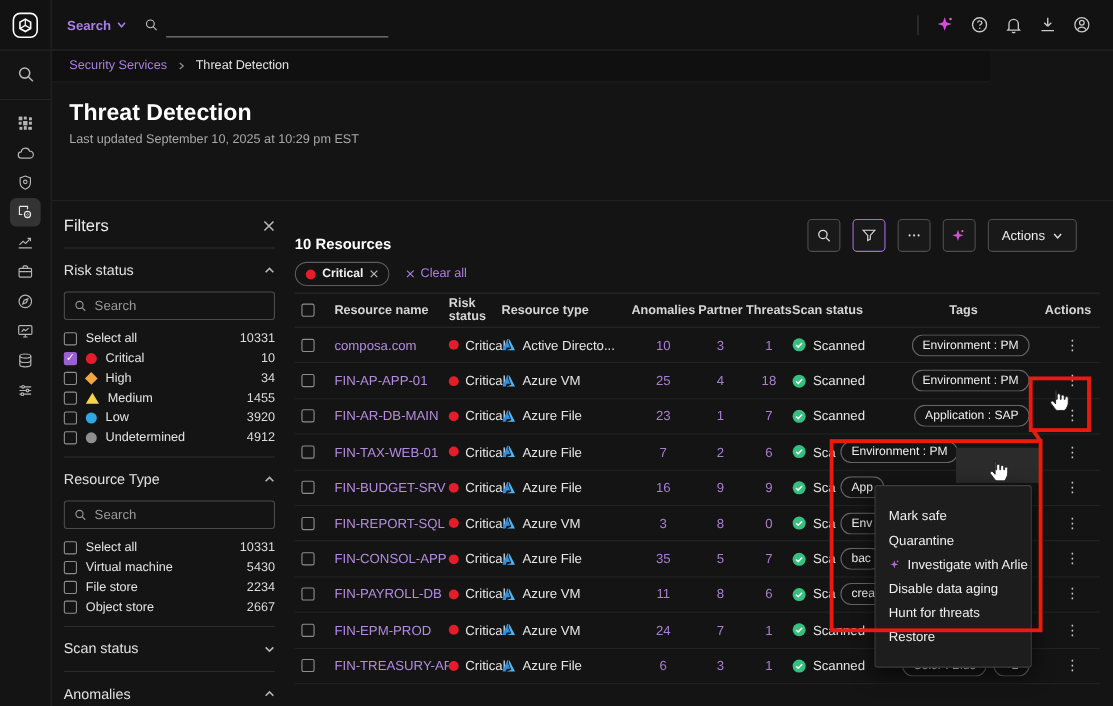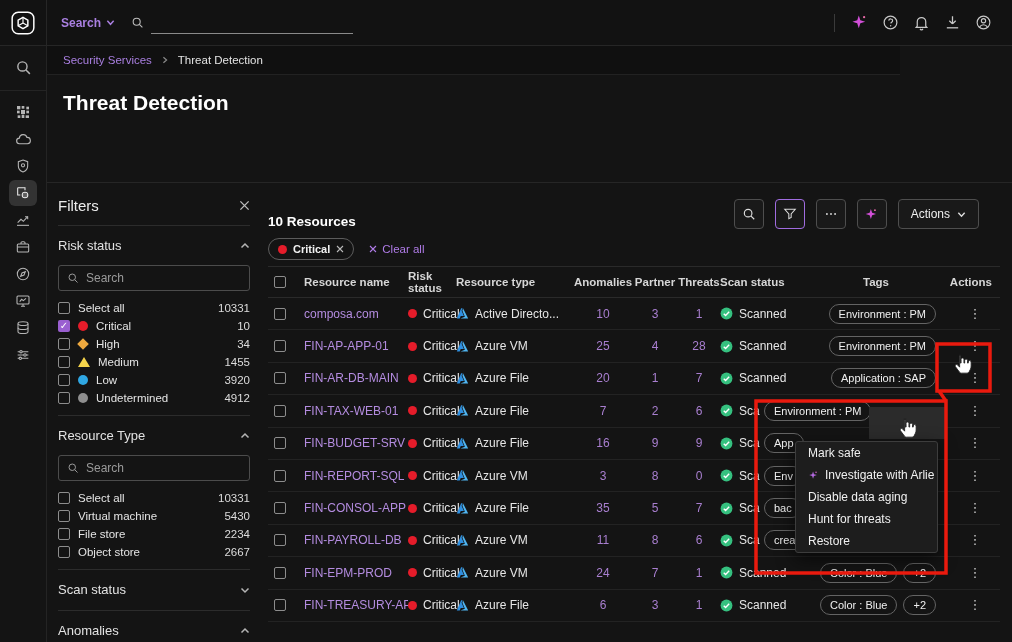--- a/index.html
+++ b/index.html
@@ -124,21 +124,21 @@
     border-radius:10px;padding:0 9px;font-size:11px;color:#efefef;flex:0 0 auto;}
   .kebab{color:#c9c9c9;font-size:13px;letter-spacing:0;cursor:pointer;line-height:10px;}
   #thead .c-anom,#thead .c-part,#thead .c-thr{text-align:center;}
   #thead .c-tags{justify-content:center;}
   #thead .c-act{justify-content:flex-end;padding-right:8px;box-sizing:border-box;}
 
   
   #hover-cell{position:absolute;left:869px;top:407px;width:76px;height:32px;background:#2b2b2b;z-index:5;}
   #ctx-menu{position:absolute;left:795px;top:441px;width:141px;background:#1d1d1d;
     border:1px solid #3d3d3d;border-radius:3px;box-shadow:0 6px 18px rgba(0,0,0,.6);
-    z-index:6;padding:0 0;}
+    z-index:6;padding:16px 0;}
   .menu-item{display:flex;align-items:center;gap:6px;padding:4px 12px;font-size:12px;
     color:#f0f0f0;cursor:pointer;white-space:nowrap;}
   .menu-item .mi-sparkle{color:#b469e0;}
   .cursor{position:absolute;z-index:9;pointer-events:none;}
   #annot{position:absolute;left:0;top:0;width:1012px;height:642px;z-index:12;pointer-events:none;}
 </style>
 </head>
 <body>
 
 <div id="topbar">
@@ -314,20 +314,21 @@
   <span class="crumb-sep icon">
     <svg width="8" height="8" viewBox="0 0 10 10" fill="none" stroke="#8a8a8a" stroke-width="1.5">
         <path d="M3 1.5l4 3.5-4 3.5"></path>
       </svg>
   </span>
   <span class="crumb-current">Threat Detection</span>
 </div>
 
 <div id="pageheader">
   <div id="page-title">Threat Detection</div>
+  <div id="page-subtitle">Last updated September 10, 2025 at 10:29 pm EST</div>
 </div>
 
 <div id="content">
 
   <div id="filters">
     <div id="filters-head">
       <span id="filters-title">Filters</span>
       <span class="x-btn icon">
         <svg width="11" height="11" viewBox="0 0 12 12" stroke="#bbb" stroke-width="1.5">
             <path d="M1.5 1.5l9 9M10.5 1.5l-9 9"></path>
@@ -588,21 +589,21 @@
             <span class="icon">
               <svg width="13" height="13" viewBox="0 0 16 16">
                 <path d="M6.3 1.5L1 14h3.6l1.2-3h3.9L6.9 4.6 8 1.5z" fill="#2f8fe0"></path>
                 <path d="M8.6 1.5L15 14H5.6l5.3-1.9-3-7.5z" fill="#4fb4f0"></path>
               </svg>
             </span>
             <span>Azure VM</span>
           </div>
      <div class="c-anom"><span class="num">25</span></div>
      <div class="c-part"><span class="num">4</span></div>
-     <div class="c-thr"><span class="num">28</span></div>
+     <div class="c-thr"><span class="num">18</span></div>
      <div class="c-scan">
             <span class="icon">
               <svg width="13" height="13" viewBox="0 0 16 16">
                 <circle cx="8" cy="8" r="7.3" fill="#35c07f"></circle>
                 <path d="M4.6 8.2l2.3 2.3 4.4-4.6" fill="none" stroke="#fff" stroke-width="1.7"></path>
               </svg>
             </span>
             <span>Scanned</span>
           </div>
      <div class="c-tags">
@@ -623,21 +624,21 @@
           </div>
      <div class="c-type">
             <span class="icon">
               <svg width="13" height="13" viewBox="0 0 16 16">
                 <path d="M6.3 1.5L1 14h3.6l1.2-3h3.9L6.9 4.6 8 1.5z" fill="#2f8fe0"></path>
                 <path d="M8.6 1.5L15 14H5.6l5.3-1.9-3-7.5z" fill="#4fb4f0"></path>
               </svg>
             </span>
             <span>Azure File</span>
           </div>
-     <div class="c-anom"><span class="num">20</span></div>
+     <div class="c-anom"><span class="num">23</span></div>
      <div class="c-part"><span class="num">1</span></div>
      <div class="c-thr"><span class="num">7</span></div>
      <div class="c-scan">
             <span class="icon">
               <svg width="13" height="13" viewBox="0 0 16 16">
                 <circle cx="8" cy="8" r="7.3" fill="#35c07f"></circle>
                 <path d="M4.6 8.2l2.3 2.3 4.4-4.6" fill="none" stroke="#fff" stroke-width="1.7"></path>
               </svg>
             </span>
             <span>Scanned</span>
@@ -912,20 +913,23 @@
         </div>
       </div>
   </div>
 </div>
 
 <div id="hover-cell"></div>
 
 <div id="ctx-menu">
     <div class="menu-item">
       <span>Mark safe</span>
+    </div>
+    <div class="menu-item">
+      <span>Quarantine</span>
     </div>
     <div class="menu-item">
       <span class="icon mi-sparkle">
         <svg width="11" height="11" viewBox="0 0 24 24" fill="#b469e0">
           <path d="M11 3l2 6.2L19.3 11l-6.3 2-2 6.2-2-6.2L2.7 11 9 9.2z"></path>
           <circle cx="17.5" cy="5" r="1.7" fill="#d862c8"></circle>
         </svg>
       </span>
       <span>Investigate with Arlie</span>
     </div>

